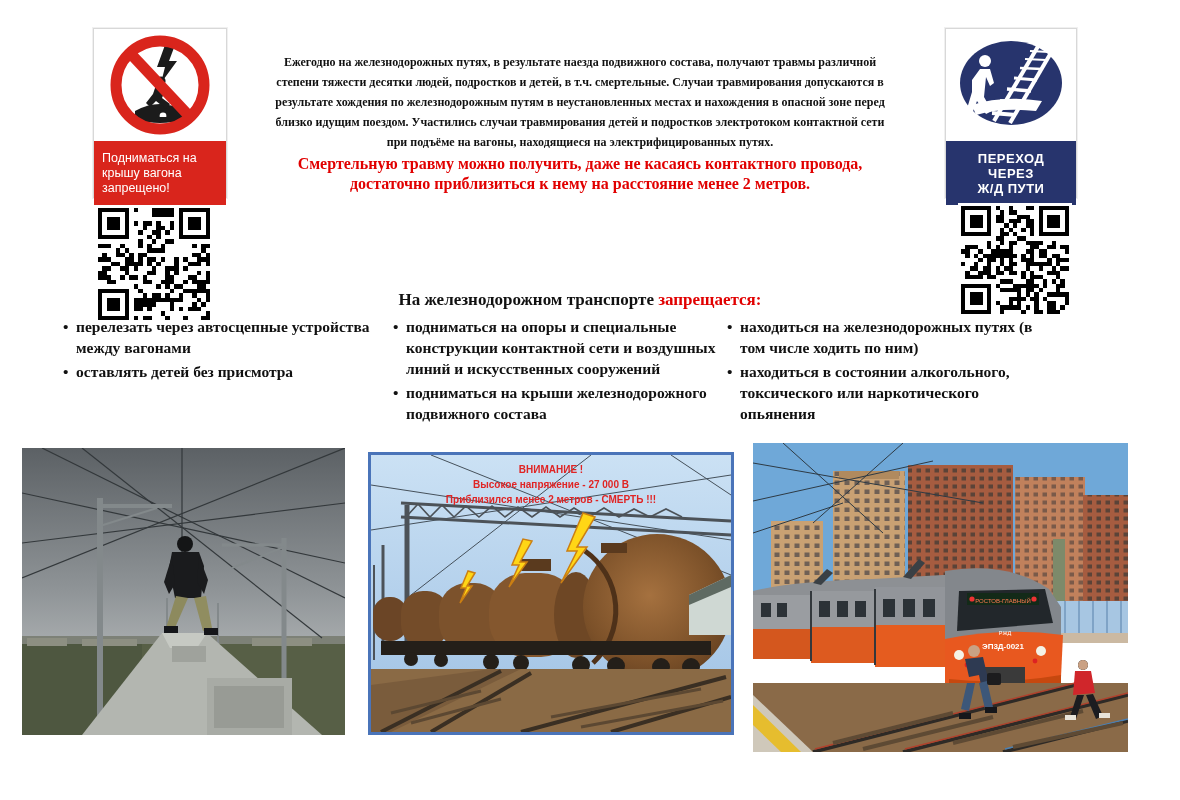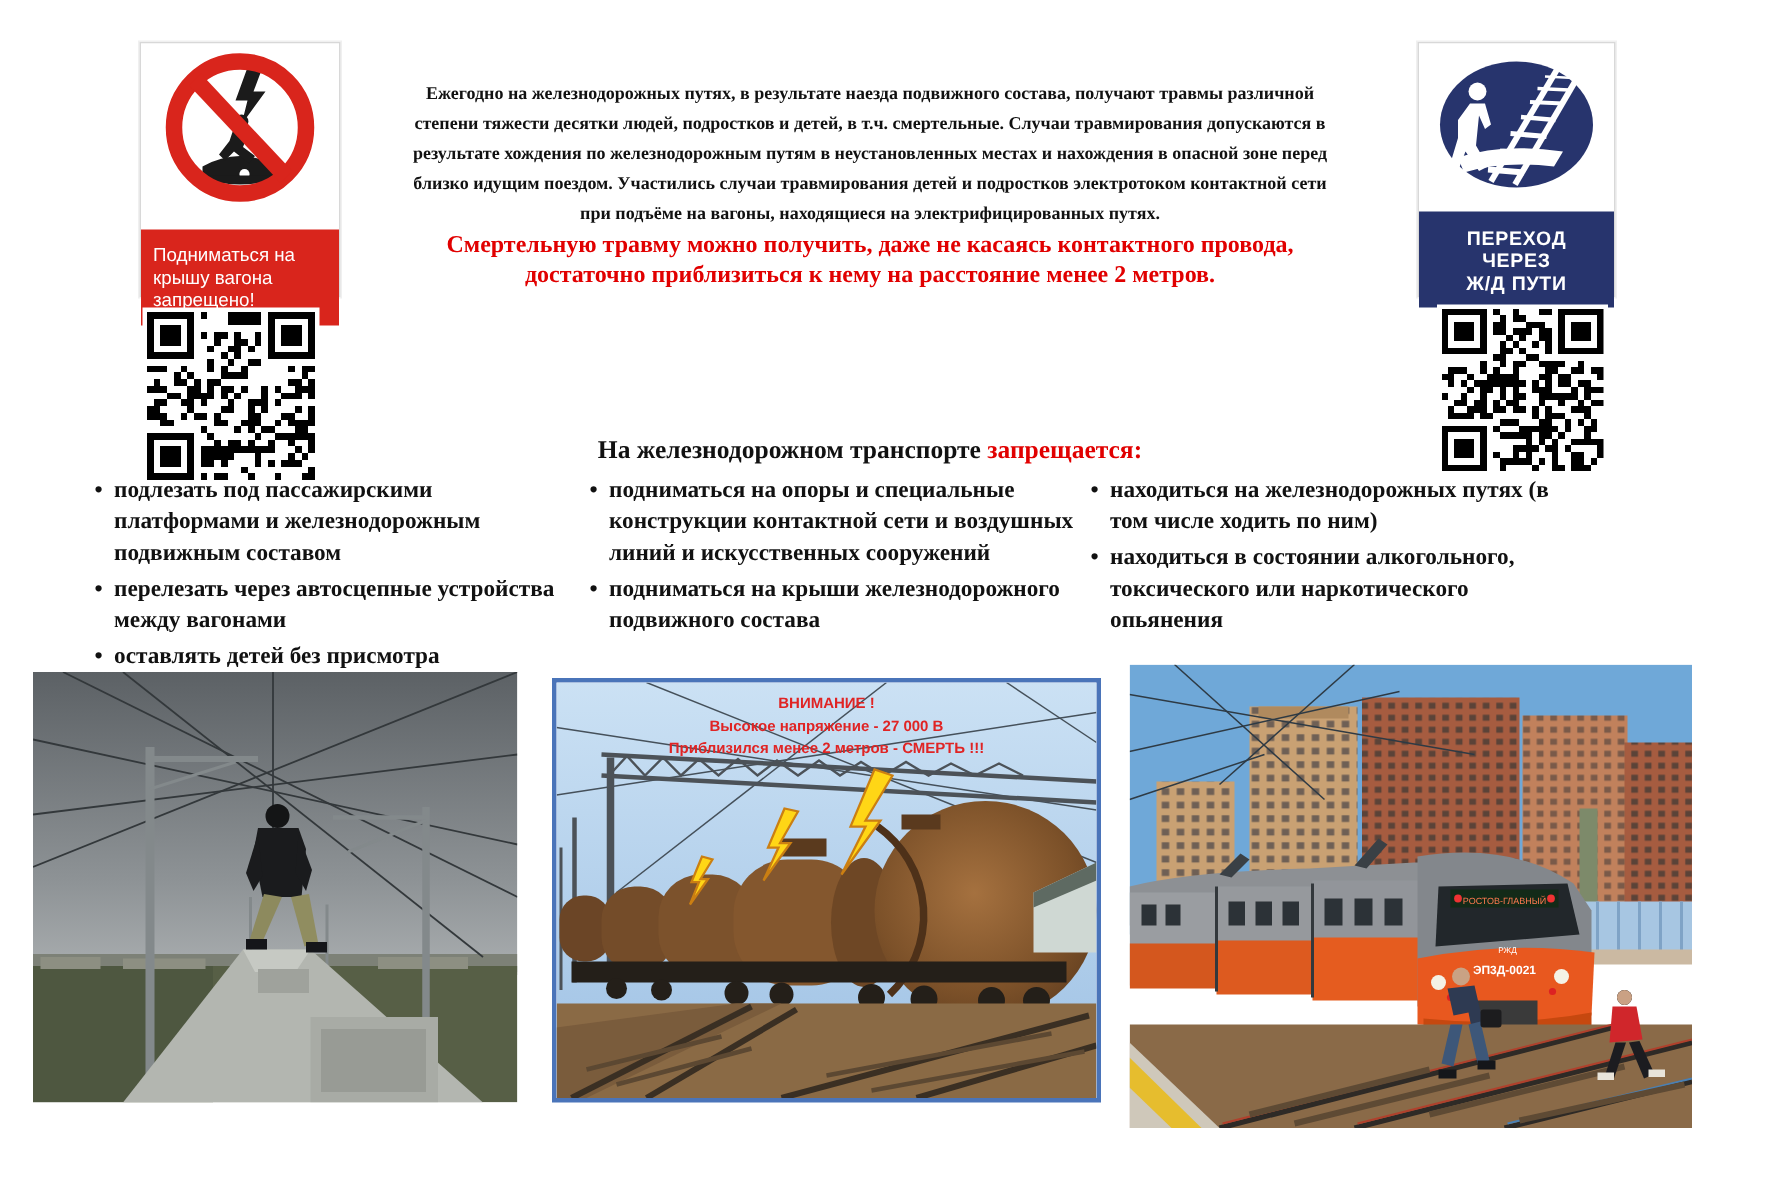--- a/index.html
+++ b/index.html
@@ -7,21 +7,21 @@
         font-family:"Liberation Serif","DejaVu Serif",serif;margin:0 auto;}
 
   
   .sign{position:absolute;margin:0;background:#fff;border:1px solid #d8d8d8;box-shadow:0 0 0 1px #f0f0f0;}
   .sign-left{left:93px;top:28px;width:132px;height:168px;}
   .sign-right{left:945px;top:28px;width:130px;height:168px;}
   .sign-picto{height:112px;display:flex;align-items:center;justify-content:center;background:#fff;}
   .sign-picto svg{display:block;}
   .sign-caption{height:56px;display:flex;flex-direction:column;justify-content:center;
                 font-family:"Liberation Sans","DejaVu Sans",sans-serif;}
-  .caption-red{background:#d9251c;color:#fff;padding:4px 8px;font-size:12.5px;line-height:15px;text-align:left;margin-top:12px;}
+  .caption-red{background:#d9251c;color:#fff;padding:4px 8px;font-size:12.5px;line-height:15px;text-align:left;}
   .caption-navy{background:#27346d;color:#fff;padding:4px 16px;font-size:13px;line-height:15px;
                 text-align:center;font-weight:bold;letter-spacing:.5px;}
 
   
   .qr{position:absolute;background:#fff;padding:3px;}
   .qr-left{left:95px;top:205px;width:112px;height:112px;}
   .qr-right{left:958px;top:203px;width:108px;height:108px;}
 
   
   .intro{position:absolute;left:268px;top:50px;width:624px;text-align:center;font-weight:bold;color:#111;}
@@ -538,21 +538,20 @@
     <div class="intro-body">Ежегодно на железнодорожных путях, в результате наезда подвижного состава, получают травмы различной степени тяжести десятки людей, подростков и детей, в т.ч. смертельные. Случаи травмирования допускаются в результате хождения по железнодорожным путям в неустановленных местах и нахождения в опасной зоне перед близко идущим поездом. Участились случаи травмирования детей и подростков электротоком контактной сети при подъёме на вагоны, находящиеся на электрифицированных путях.</div>
     <div class="intro-warning">Смертельную травму можно получить, даже не касаясь контактного провода, достаточно приблизиться к нему на расстояние менее 2 метров.</div>
   </div>
 
   <div class="prohib-heading">
     <span>На железнодорожном транспорте</span>
     <span class="red">запрещается:</span>
   </div>
 
   <ul class="bullet-col col1">
-    <li>подлезать под пассажирскими платформами и железнодорожным подвижным составом</li>
     <li>перелезать через автосцепные устройства между вагонами</li>
     <li>оставлять детей без присмотра</li>
   </ul>
   <ul class="bullet-col col2">
     <li>подниматься на опоры и специальные конструкции контактной сети и воздушных линий и искусственных сооружений</li>
     <li>подниматься на крыши железнодорожного подвижного состава</li>
   </ul>
   <ul class="bullet-col col3">
     <li>находиться на железнодорожных путях (в том числе ходить по ним)</li>
     <li>находиться в состоянии алкогольного, токсического или наркотического опьянения</li>

